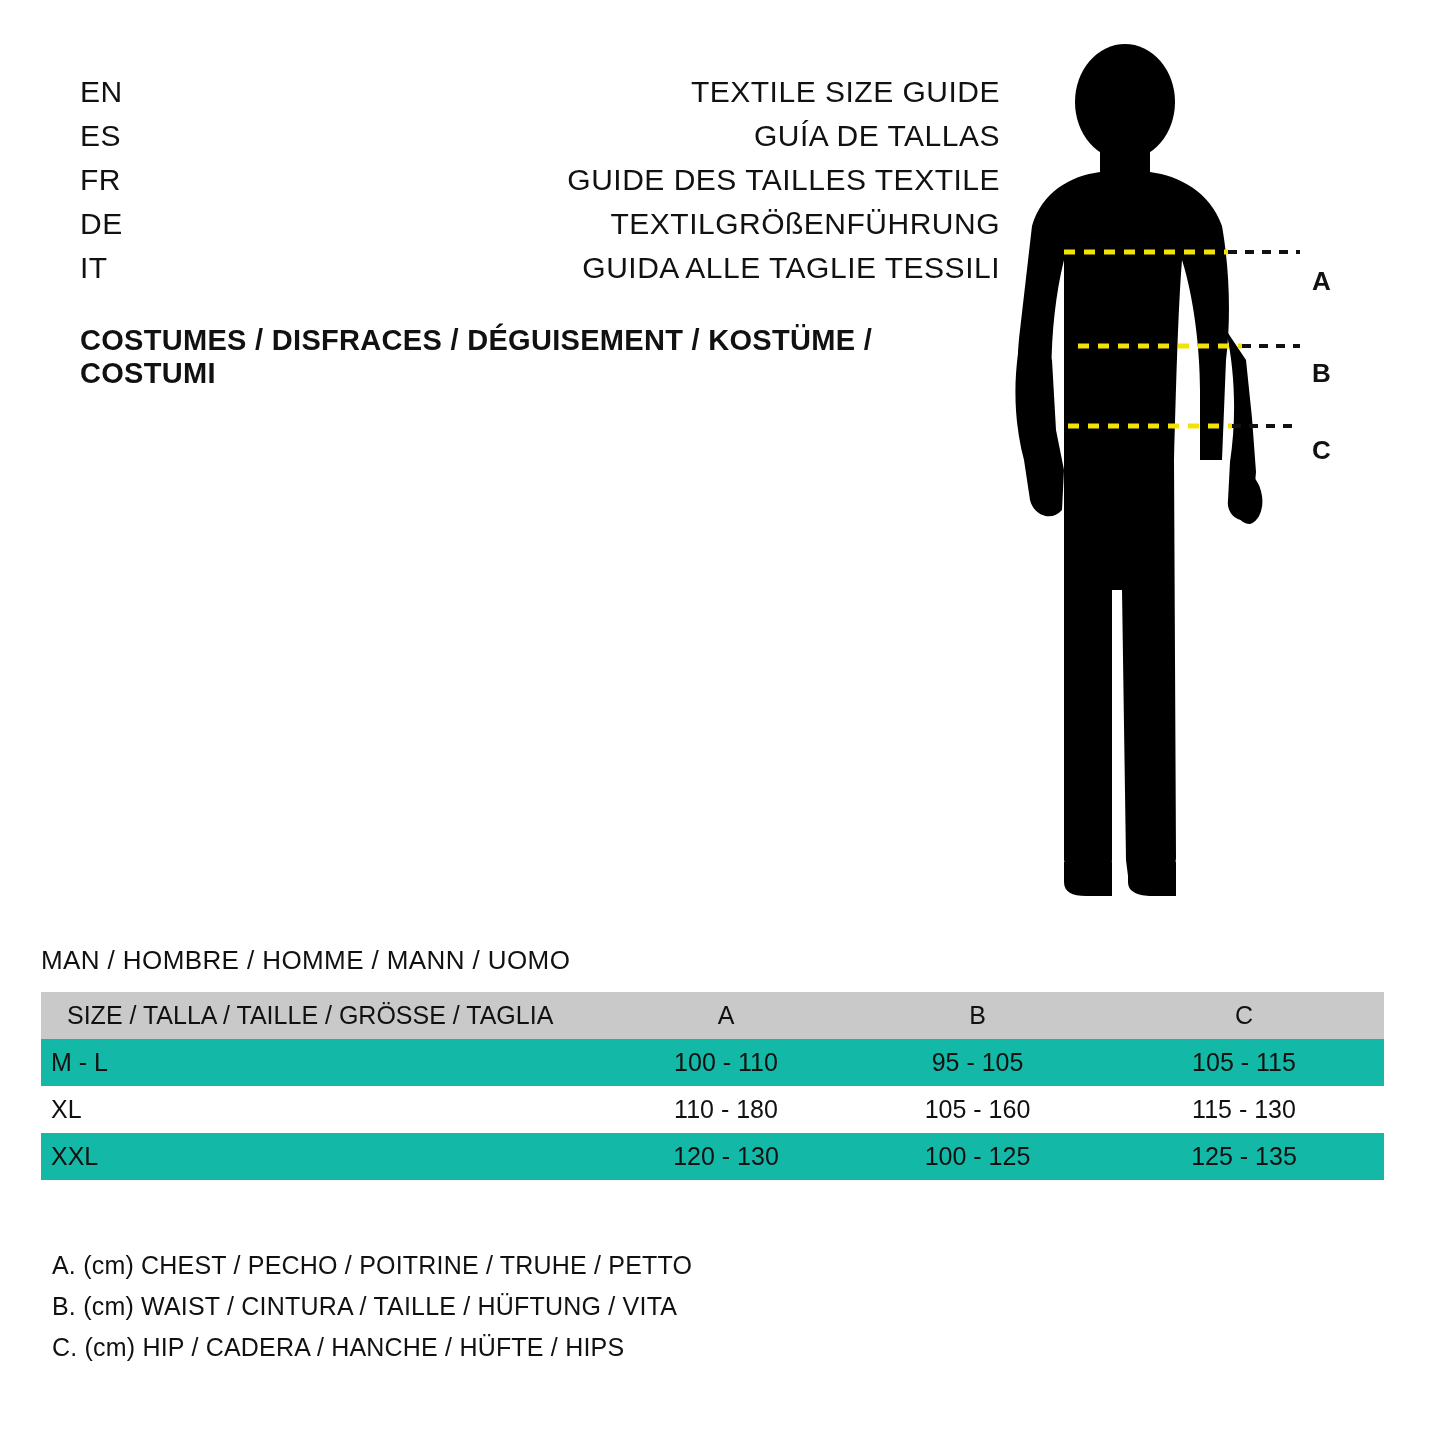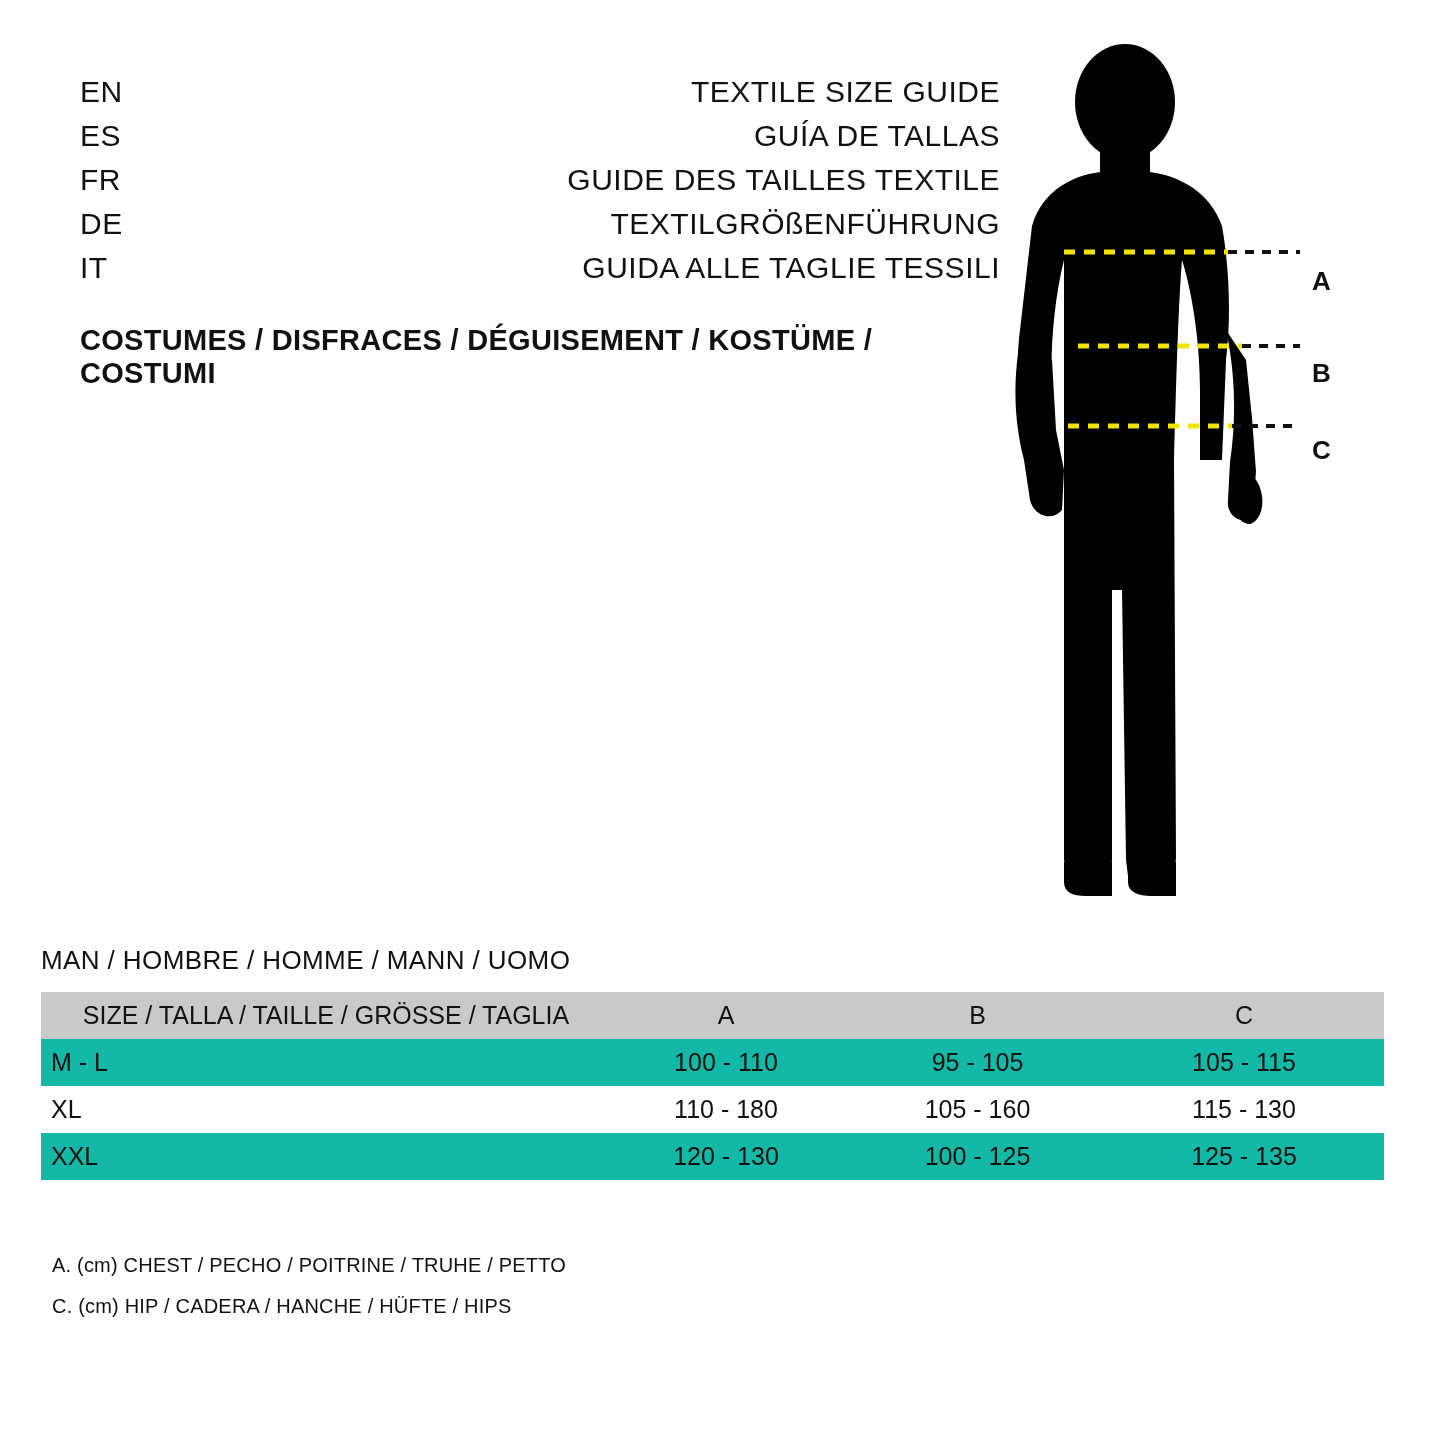--- a/index.html
+++ b/index.html
@@ -91,22 +91,22 @@
   table.size-table th,
   table.size-table td {
     padding: 9px 0 9px 0;
     font-weight: normal;
   }
   table.size-table thead th {
     background: #c9c9c9;
     text-align: center;
   }
   table.size-table thead th.first-col {
-    text-align: center;
-    padding-left: 10px;
+    text-align: left;
+    padding-left: 26px;
   }
   table.size-table tbody td {
     text-align: center;
   }
   table.size-table tbody td.first-col {
     text-align: left;
     padding-left: 10px;
   }
   table.size-table tbody tr.odd-row {
     background: #ffffff;
@@ -120,21 +120,21 @@
   col.c-c { width: 280px; }
 
   
   .legend {
     position: absolute;
     left: 52px;
     top: 1245px;
     width: 1000px;
   }
   .legend-line {
-    font-size: 20px;
+    font-size: 25px;
     line-height: 41px;
     color: #111111;
     letter-spacing: 0.2px;
   }
 </style>
 </head>
 <body>
 
 <div class="lang-block">
 
@@ -260,14 +260,15 @@
         <td>120 - 130</td>
         <td>100 - 125</td>
         <td>125 - 135</td>
       </tr>
     </tbody>
   </table>
 </div>
 
 <div class="legend">
   <div class="legend-line">A. (cm) CHEST / PECHO / POITRINE / TRUHE / PETTO</div>
+  <div class="legend-line">B. (cm) WAIST / CINTURA / TAILLE / HÜFTUNG / VITA</div>
   <div class="legend-line">C. (cm) HIP / CADERA / HANCHE / HÜFTE / HIPS</div>
 </div>
 
 </body></html>

